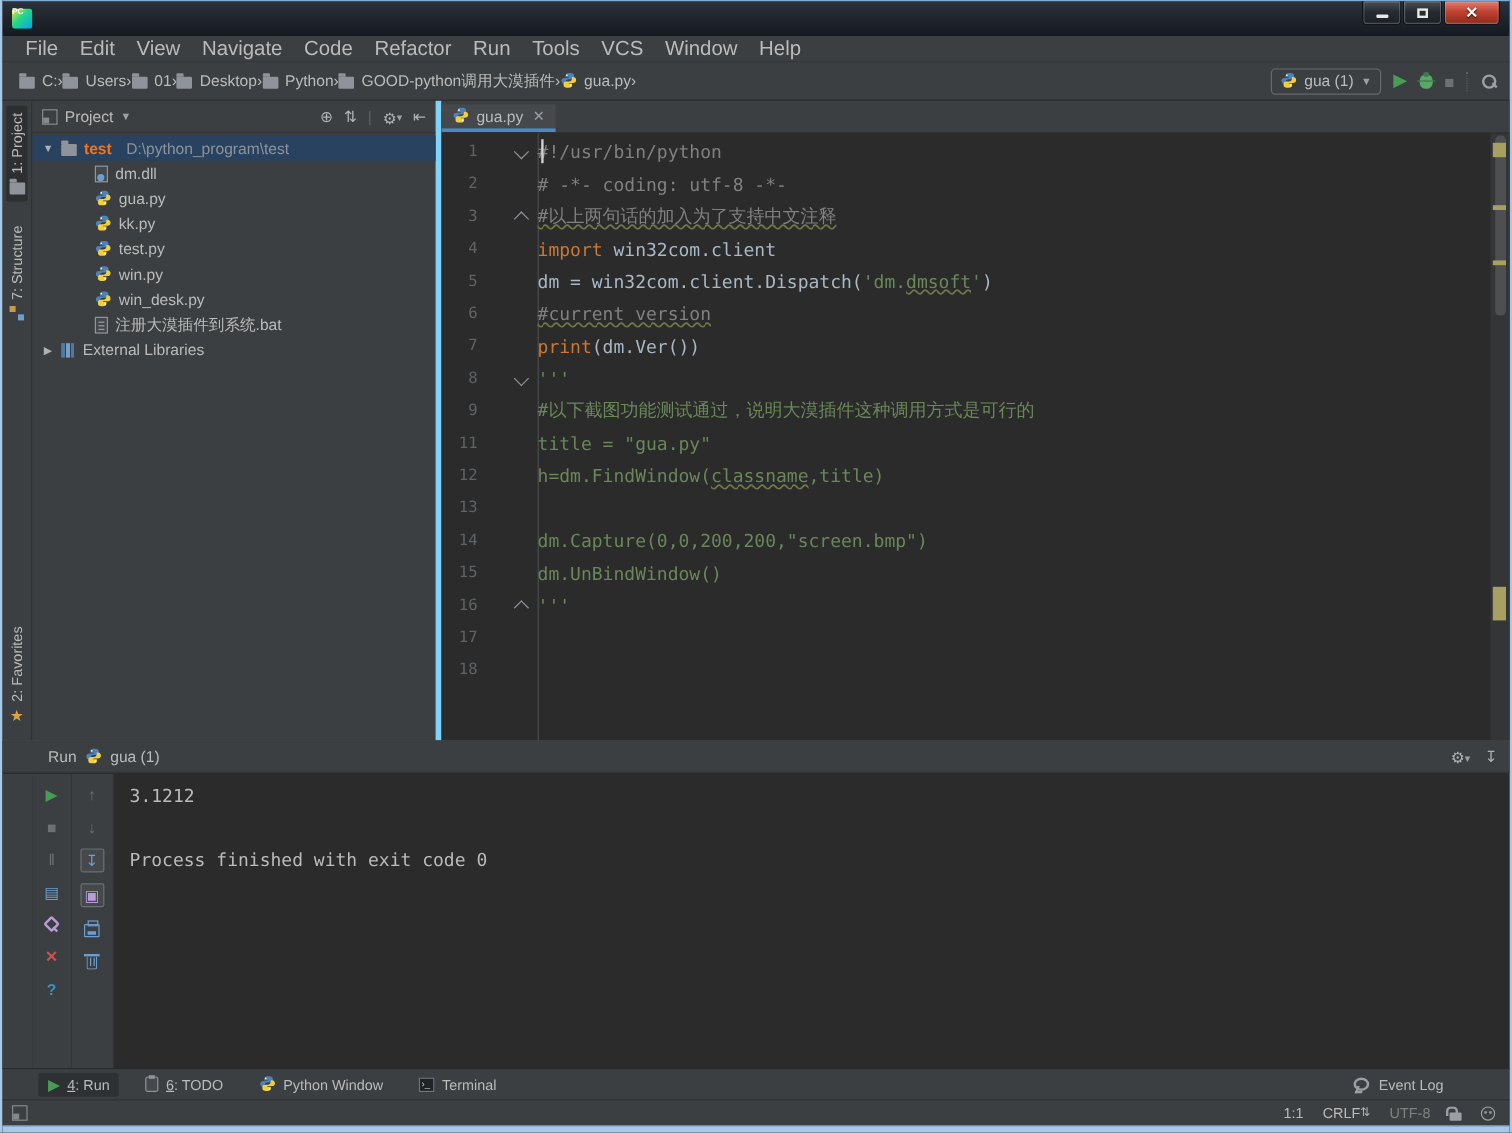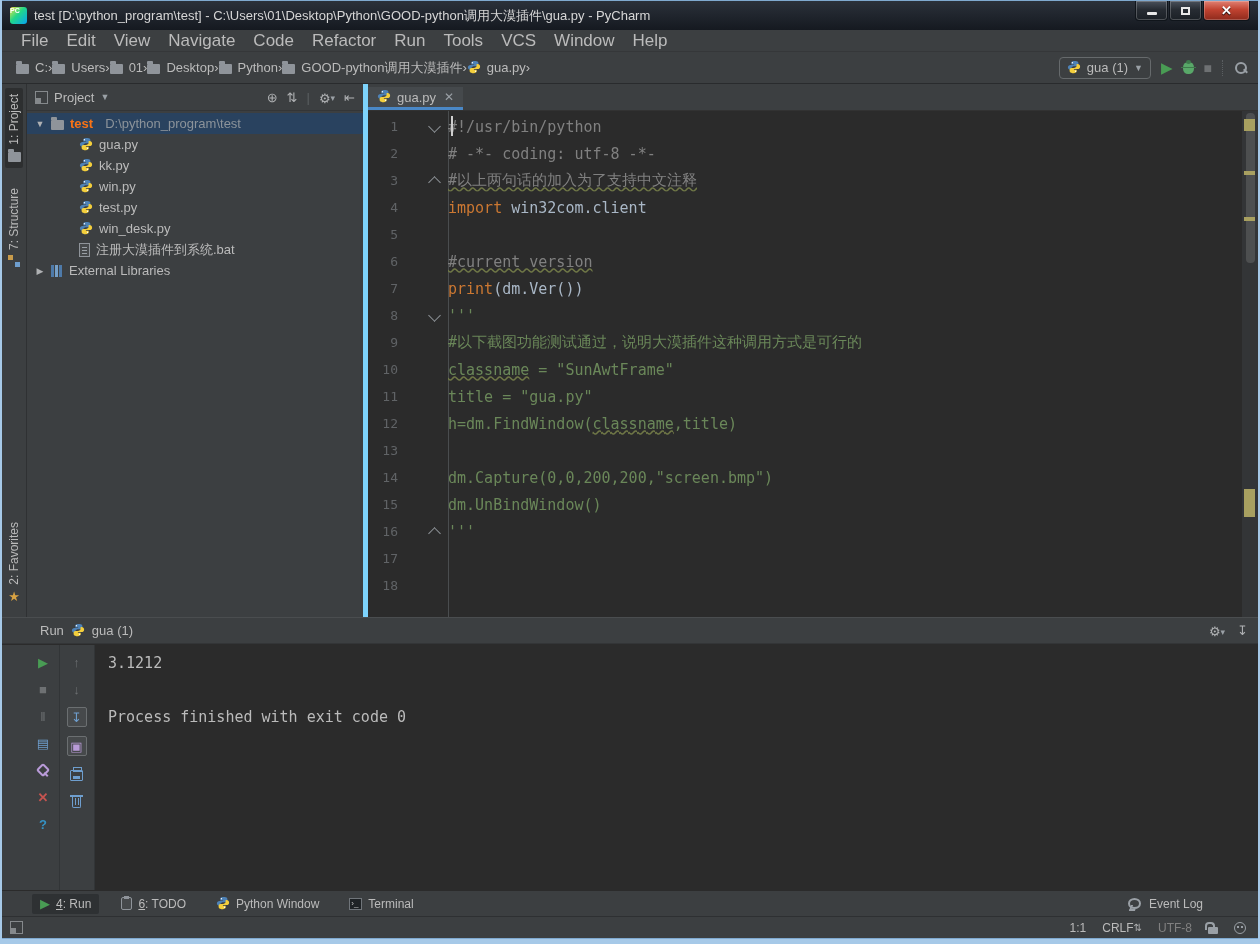--- a/index.html
+++ b/index.html
@@ -139,21 +139,20 @@
   .lightblue{color:#6E9ECE;} .purple{color:#B99BD8;} .steel{color:#AFB1B3;}
   .star{color:#D9A343;font-size:13px;}
 </style>
 </head>
 <body>
 
 <div id="win">
 
   <div id="titlebar">
     <span class="ic pycharm-logo">PC</span>
-    <span id="title-text">test [D:\python_program\test] - C:\Users\01\Desktop\Python\GOOD-python调用大漠插件\gua.py - PyCharm</span>
     <div id="winbtns">
       <div class="winbtn">
           <span class="glyph-min"></span>
         </div>
       <div class="winbtn">
           <span class="glyph-restore"></span>
         </div>
       <div class="winbtn close">
           <span class="glyph-close">✕</span>
         </div>
@@ -267,20 +266,24 @@
         </span>
       </div>
       <div id="tree">
           <div class="trow selected" style="padding-left: 8px;">
             <span class="tw-arrow">▼</span>
             <span class="ic folder-icon"></span>
             <span class="root-name">test</span>
             <span class="root-path">D:\python_program\test</span>
           </div>
           <div class="trow" style="padding-left: 52px;">
+            <span class="ic page-icon dll-file-icon"></span>
+            <span>dm.dll</span>
+          </div>
+          <div class="trow" style="padding-left: 52px;">
             <span class="ic py-slot"><svg width="14" height="14" viewBox="0 0 16 16">
                 <path fill="#4E82B6" d="M7.9 1c-1.9 0-3 .9-3 2.3V5h3.2v.6H3.9C2.3 5.6 1 6.7 1 8.4c0 1.7 1.3 2.9 2.9 2.9H5V9.6C5 8.1 6.3 7 7.7 7h3.2c1.2 0 2.1-1 2.1-2.2V3.3C13 1.9 11.7 1 9.9 1z"></path>
                 <circle fill="#fff" cx="6.2" cy="3.1" r=".8"></circle>
                 <path fill="#F4CF3C" d="M8.1 15c1.9 0 3-.9 3-2.3V11H7.9v-.6h4.2c1.6 0 2.9-1.1 2.9-2.8 0-1.7-1.3-2.9-2.9-2.9H11v1.7C11 7.9 9.7 9 8.3 9H5.1C3.9 9 3 10 3 11.2v1.5C3 14.1 4.3 15 6.1 15z"></path>
                 <circle fill="#fff" cx="9.8" cy="12.9" r=".8"></circle>
               </svg></span>
             <span>gua.py</span>
           </div>
           <div class="trow" style="padding-left: 52px;">
             <span class="ic py-slot"><svg width="14" height="14" viewBox="0 0 16 16">
@@ -291,30 +294,30 @@
               </svg></span>
             <span>kk.py</span>
           </div>
           <div class="trow" style="padding-left: 52px;">
             <span class="ic py-slot"><svg width="14" height="14" viewBox="0 0 16 16">
                 <path fill="#4E82B6" d="M7.9 1c-1.9 0-3 .9-3 2.3V5h3.2v.6H3.9C2.3 5.6 1 6.7 1 8.4c0 1.7 1.3 2.9 2.9 2.9H5V9.6C5 8.1 6.3 7 7.7 7h3.2c1.2 0 2.1-1 2.1-2.2V3.3C13 1.9 11.7 1 9.9 1z"></path>
                 <circle fill="#fff" cx="6.2" cy="3.1" r=".8"></circle>
                 <path fill="#F4CF3C" d="M8.1 15c1.9 0 3-.9 3-2.3V11H7.9v-.6h4.2c1.6 0 2.9-1.1 2.9-2.8 0-1.7-1.3-2.9-2.9-2.9H11v1.7C11 7.9 9.7 9 8.3 9H5.1C3.9 9 3 10 3 11.2v1.5C3 14.1 4.3 15 6.1 15z"></path>
                 <circle fill="#fff" cx="9.8" cy="12.9" r=".8"></circle>
               </svg></span>
-            <span>win.py</span>
+            <span>test.py</span>
           </div>
           <div class="trow" style="padding-left: 52px;">
             <span class="ic py-slot"><svg width="14" height="14" viewBox="0 0 16 16">
                 <path fill="#4E82B6" d="M7.9 1c-1.9 0-3 .9-3 2.3V5h3.2v.6H3.9C2.3 5.6 1 6.7 1 8.4c0 1.7 1.3 2.9 2.9 2.9H5V9.6C5 8.1 6.3 7 7.7 7h3.2c1.2 0 2.1-1 2.1-2.2V3.3C13 1.9 11.7 1 9.9 1z"></path>
                 <circle fill="#fff" cx="6.2" cy="3.1" r=".8"></circle>
                 <path fill="#F4CF3C" d="M8.1 15c1.9 0 3-.9 3-2.3V11H7.9v-.6h4.2c1.6 0 2.9-1.1 2.9-2.8 0-1.7-1.3-2.9-2.9-2.9H11v1.7C11 7.9 9.7 9 8.3 9H5.1C3.9 9 3 10 3 11.2v1.5C3 14.1 4.3 15 6.1 15z"></path>
                 <circle fill="#fff" cx="9.8" cy="12.9" r=".8"></circle>
               </svg></span>
-            <span>test.py</span>
+            <span>win.py</span>
           </div>
           <div class="trow" style="padding-left: 52px; text-align: center;">
             <span class="ic py-slot"><svg width="14" height="14" viewBox="0 0 16 16">
                 <path fill="#4E82B6" d="M7.9 1c-1.9 0-3 .9-3 2.3V5h3.2v.6H3.9C2.3 5.6 1 6.7 1 8.4c0 1.7 1.3 2.9 2.9 2.9H5V9.6C5 8.1 6.3 7 7.7 7h3.2c1.2 0 2.1-1 2.1-2.2V3.3C13 1.9 11.7 1 9.9 1z"></path>
                 <circle fill="#fff" cx="6.2" cy="3.1" r=".8"></circle>
                 <path fill="#F4CF3C" d="M8.1 15c1.9 0 3-.9 3-2.3V11H7.9v-.6h4.2c1.6 0 2.9-1.1 2.9-2.8 0-1.7-1.3-2.9-2.9-2.9H11v1.7C11 7.9 9.7 9 8.3 9H5.1C3.9 9 3 10 3 11.2v1.5C3 14.1 4.3 15 6.1 15z"></path>
                 <circle fill="#fff" cx="9.8" cy="12.9" r=".8"></circle>
               </svg></span>
             <span>win_desk.py</span>
           </div>
@@ -366,20 +369,21 @@
               <span class="ltext"><span class="cmtu">#以上两句话的加入为了支持中文注释</span></span>
             </div>
             <div class="erow">
               <span class="lnum">4</span>
               <span class="foldcol"></span>
               <span class="ltext"><span class="kw">import</span><span class="txt"> win32com.client</span></span>
             </div>
             <div class="erow">
               <span class="lnum">5</span>
               <span class="foldcol"></span>
+              <span class="ltext"><span class="txt">dm = win32com.client.Dispatch(</span><span class="str">'dm.</span><span class="stru">dmsoft</span><span class="str">'</span><span class="txt">)</span></span>
             </div>
             <div class="erow">
               <span class="lnum">6</span>
               <span class="foldcol"></span>
               <span class="ltext"><span class="cmtu">#current version</span></span>
             </div>
             <div class="erow">
               <span class="lnum">7</span>
               <span class="foldcol"></span>
               <span class="ltext"><span class="kw">print</span><span class="txt">(dm.Ver())</span></span>
@@ -388,25 +392,20 @@
               <span class="lnum">8</span>
               <span class="foldcol">
                 <span class="fold-start"></span>
               </span>
               <span class="ltext"><span class="str">'''</span></span>
             </div>
             <div class="erow">
               <span class="lnum">9</span>
               <span class="foldcol"></span>
               <span class="ltext"><span class="str">#以下截图功能测试通过，说明大漠插件这种调用方式是可行的</span></span>
-            </div>
-            <div class="erow">
-              <span class="lnum">10</span>
-              <span class="foldcol"></span>
-              <span class="ltext"><span class="stru">classname</span><span class="str"> = "SunAwtFrame"</span></span>
             </div>
             <div class="erow">
               <span class="lnum">11</span>
               <span class="foldcol"></span>
               <span class="ltext"><span class="str">title = "gua.py"</span></span>
             </div>
             <div class="erow">
               <span class="lnum">12</span>
               <span class="foldcol"></span>
               <span class="ltext"><span class="str">h=dm.FindWindow(</span><span class="stru">classname</span><span class="str">,title)</span></span>

